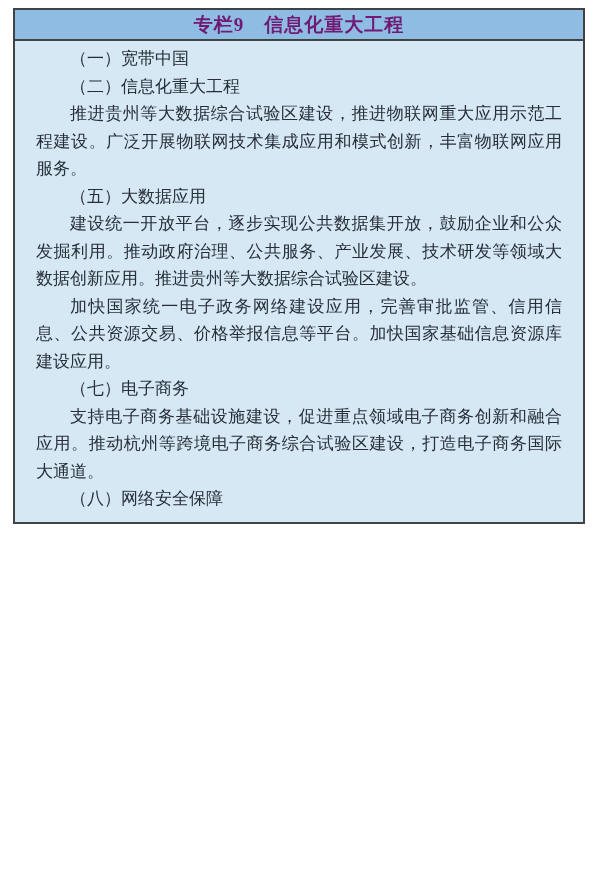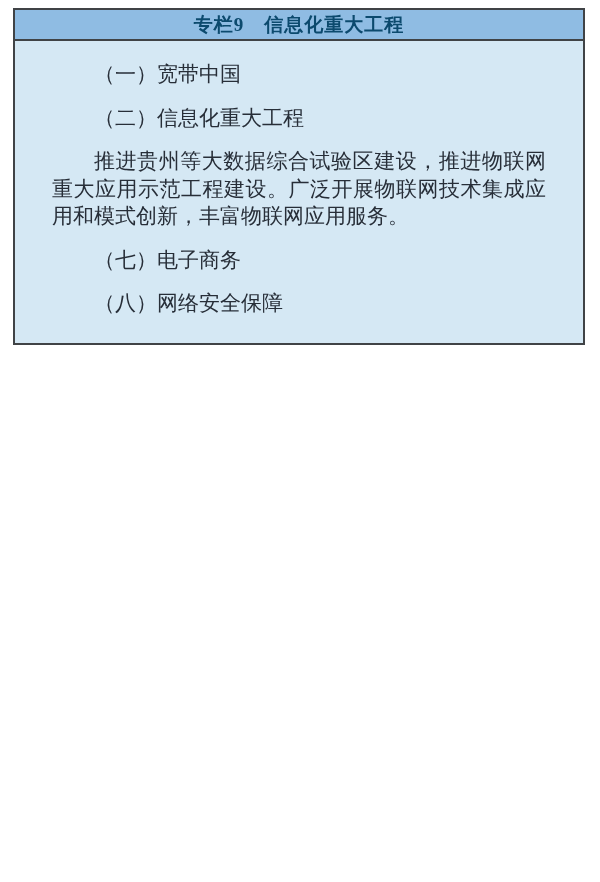--- a/index.html
+++ b/index.html
@@ -26,32 +26,32 @@
     box-sizing: border-box;
   }
   .box-header {
     background: #8fbce3;
     border-bottom: 2px solid #404346;
     text-align: center;
     font-weight: bold;
     font-size: 19px;
     line-height: 29px;
     height: 29px;
-    color: #0c4a6e;
+    color: #701a75;
     letter-spacing: 1px;
   }
   .box-body {
     background: #d5e8f4;
     padding: 4px 21px 9px 21px;
     color: #272e38;
   }
   .section p {
-    margin: 16px;
+    margin: 0;
     text-indent: 2em;
-    font-size: 21px;
+    font-size: 17px;
     line-height: 27.5px;
     text-align: justify;
   }
   .section p.heading {
     text-align: left;
   }
 </style>
 </head>
 <body>
 
@@ -64,26 +64,32 @@
         <p class="heading">（一）宽带中国</p>
       </div>
 
       <div class="section">
         <p class="heading">（二）信息化重大工程</p>
         <p class="text">推进贵州等大数据综合试验区建设，推进物联网重大应用示范工程建设。广泛开展物联网技术集成应用和模式创新，丰富物联网应用服务。</p>
       </div>
 
 
 
+      <div class="section">
+        <p class="heading">（五）大数据应用</p>
+        <p class="text">建设统一开放平台，逐步实现公共数据集开放，鼓励企业和公众发掘利用。推动政府治理、公共服务、产业发展、技术研发等领域大数据创新应用。推进贵州等大数据综合试验区建设。</p>
+      </div>
 
       <div class="section">
+        <p class="text">加快国家统一电子政务网络建设应用，完善审批监管、信用信息、公共资源交易、价格举报信息等平台。加快国家基础信息资源库建设应用。</p>
       </div>
 
       <div class="section">
         <p class="heading">（七）电子商务</p>
+        <p class="text">支持电子商务基础设施建设，促进重点领域电子商务创新和融合应用。推动杭州等跨境电子商务综合试验区建设，打造电子商务国际大通道。</p>
       </div>
 
       <div class="section">
         <p class="heading">（八）网络安全保障</p>
 
       </div>
 
     </div>
   </div>
 </div>

